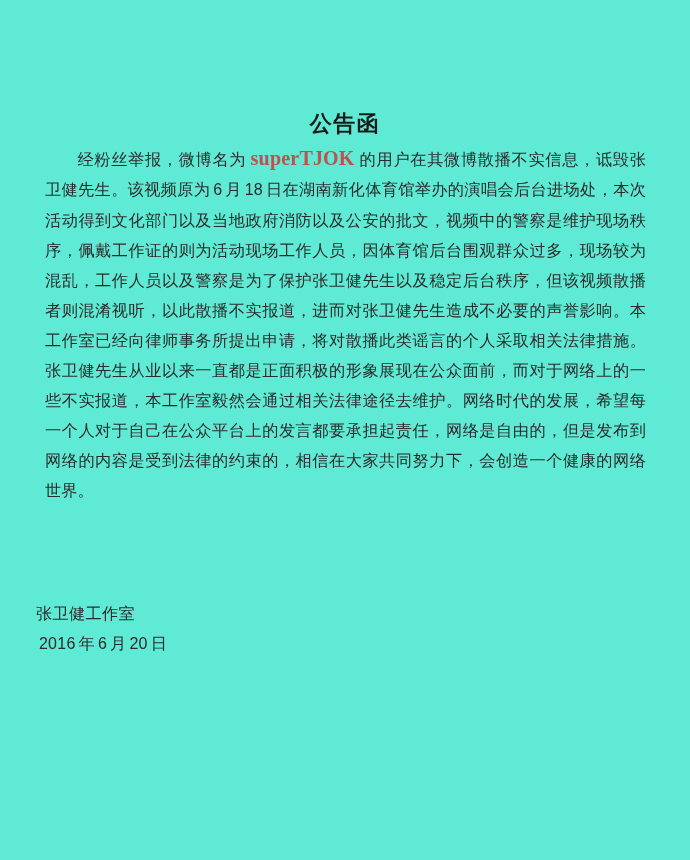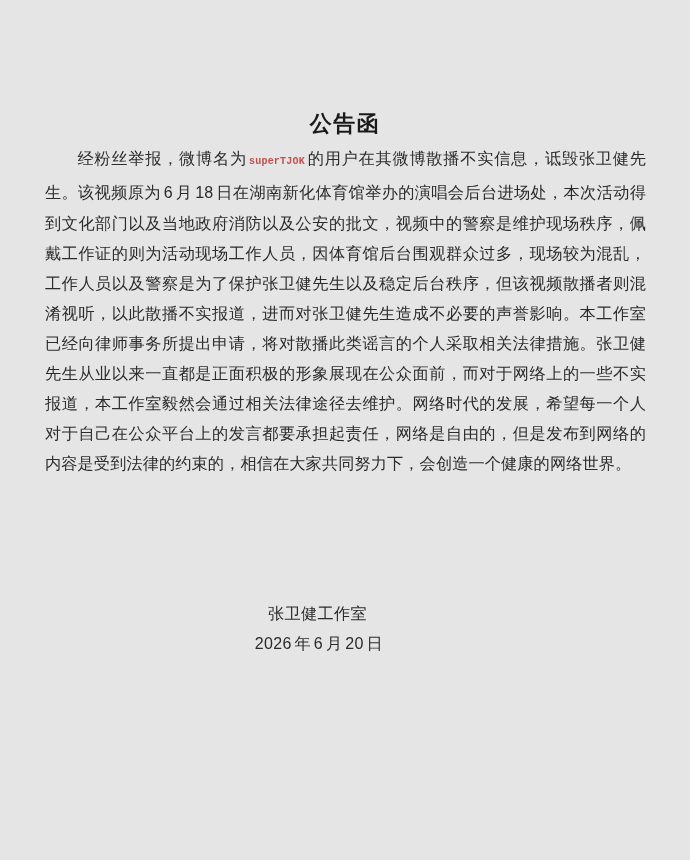--- a/index.html
+++ b/index.html
@@ -15,21 +15,21 @@
     overflow: hidden;
     font-family: "Liberation Sans", "DejaVu Sans", sans-serif;
     color: #2b2b2b;
     -webkit-font-smoothing: antialiased;
   }
 
   .page {
     position: relative;
     width: 690px;
     height: 860px;
-    background: #e5e5e5;
+    background: #5eead4;
     box-sizing: border-box;
   }
 
   
   .doc-title {
     position: absolute;
     top: 96px;
     left: 0;
     width: 690px;
     text-align: center;
@@ -63,33 +63,33 @@
   
   .lat {
     font-family: "Liberation Sans", "DejaVu Sans", sans-serif;
     padding: 0 0.18em;
     font-size: 16px;
   }
 
   .hl {
     color: #c0504d;
     font-weight: bold;
-    font-family: Liberation Mono, monospace;
+    font-family: Liberation Serif, serif;
     padding: 0 0.22em;
-    font-size: 10px;
+    font-size: 20px;
     letter-spacing: 0.2px;
   }
 
   
   .signature-block {
     position: absolute;
     top: 598px;
-    left: 30px;
+    left: 36px;
     width: 575px;
-    text-align: center;
+    text-align: left;
   }
 
   .sig-line {
     font-size: 16.2px;
     line-height: 30px;
     color: #2b2b2b;
     letter-spacing: 0.3px;
   }
 </style>
 </head>
@@ -101,17 +101,17 @@
 
   <div class="body-block">
     <p class="para">
       <span>经粉丝举报，微博名为</span><span class="hl">superTJOK</span><span>的用户在其微博散播不实信息，诋毁张卫健先生。该视频原为</span><span class="lat">6</span><span>月</span><span class="lat">18</span><span>日在湖南新化体育馆举办的演唱会后台进场处，本次活动得到文化部门以及当地政府消防以及公安的批文，视频中的警察是维护现场秩序，佩戴工作证的则为活动现场工作人员，因体育馆后台围观群众过多，现场较为混乱，工作人员以及警察是为了保护张卫健先生以及稳定后台秩序，但该视频散播者则混淆视听，以此散播不实报道，进而对张卫健先生造成不必要的声誉影响。本工作室已经向律师事务所提出申请，将对散播此类谣言的个人采取相关法律措施。张卫健先生从业以来一直都是正面积极的形象展现在公众面前，而对于网络上的一些不实报道，本工作室毅然会通过相关法律途径去维护。网络时代的发展，希望每一个人对于自己在公众平台上的发言都要承担起责任，网络是自由的，但是发布到网络的内容是受到法律的约束的，相信在大家共同努力下，会创造一个健康的网络世界。</span>
     </p>
   </div>
 
   <div class="signature-block">
     <div class="sig-line">张卫健工作室</div>
     <div class="sig-line">
-      <span class="lat">2026</span><span>年</span><span class="lat">6</span><span>月</span><span class="lat">20</span><span>日</span>
+      <span class="lat">2016</span><span>年</span><span class="lat">6</span><span>月</span><span class="lat">20</span><span>日</span>
     </div>
   </div>
 
 </div>
 
 </body></html>

